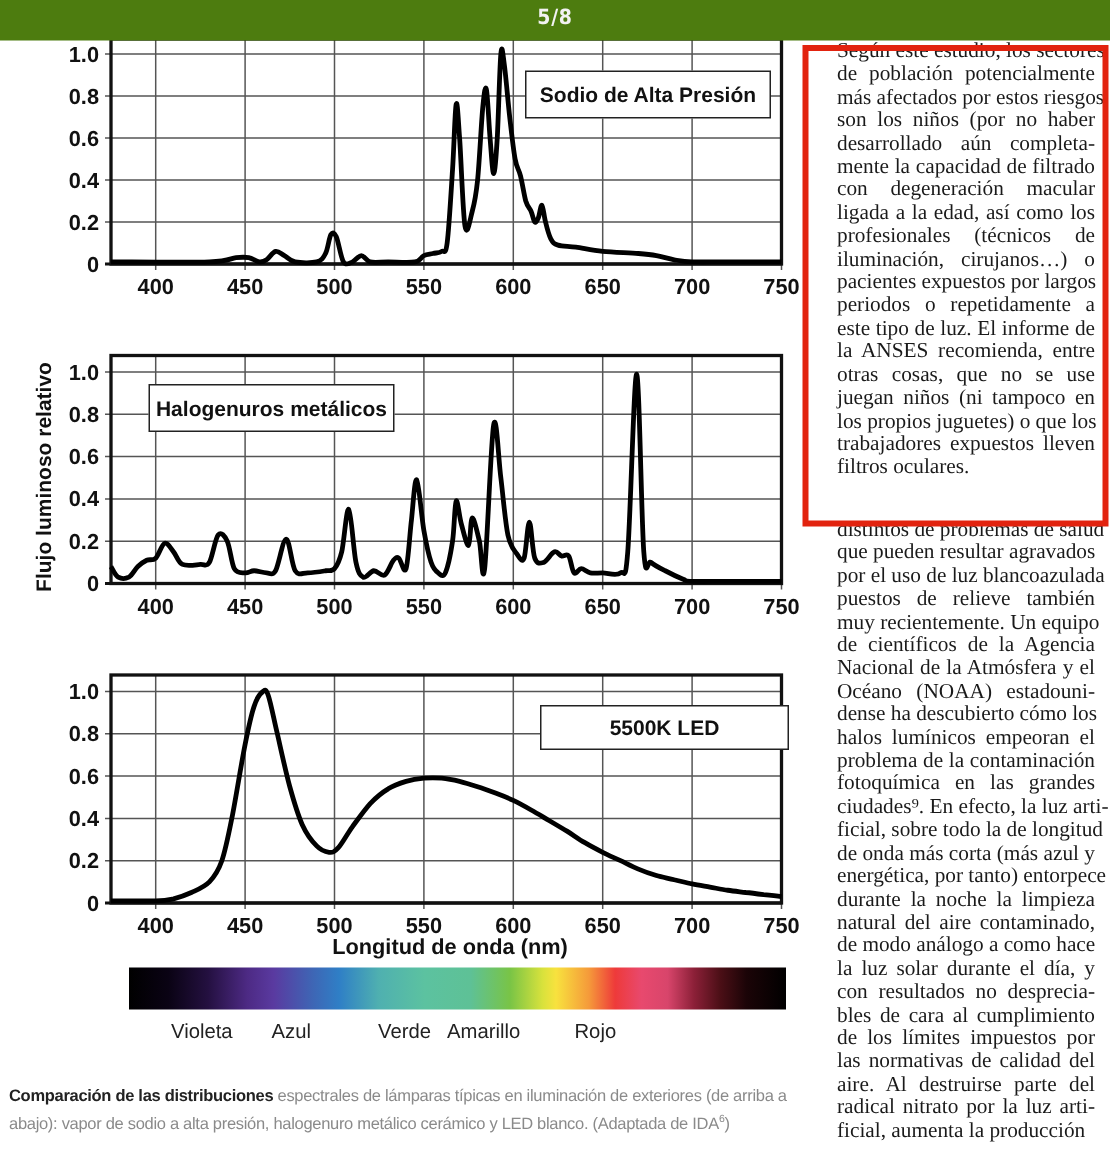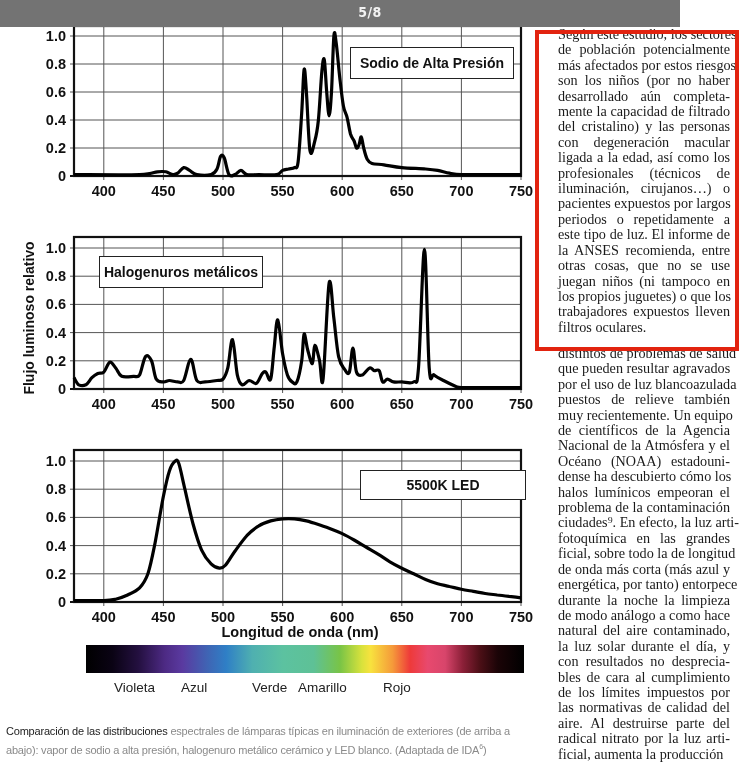--- a/index.html
+++ b/index.html
@@ -1,26 +1,26 @@
 <!DOCTYPE html>
 <html><head>
 <meta charset="utf-8">
 <style>
   html, body { margin:0; padding:0; }
   body { width:740px; height:770px; overflow:hidden; background:#ffffff; position:relative; font-family:"Liberation Sans", sans-serif; }
-  .topbar { position:absolute; left:0; top:0; width:680px; height:27px; background:#737373; z-index:5; }
+  .topbar { position:absolute; left:0; top:0; width:740px; height:27px; background:#4d7c0f; z-index:5; }
   .page-indicator { position:absolute; left:0; width:740px; top:4px; text-align:center; color:#f2f2f2; font-family:"DejaVu Sans Condensed","DejaVu Sans", sans-serif; font-size:14px; font-weight:bold; letter-spacing:0.5px; }
   #charts { position:absolute; left:0; top:0; }
   .ylabel { position:absolute; left:14px; top:318px; transform:translate(-50%,-50%) rotate(-90deg); transform-origin:center; font-weight:bold; font-size:14px; color:#111; white-space:nowrap; left:29px; }
   .xlabel { position:absolute; left:80px; width:440px; top:624px; text-align:center; font-weight:bold; font-size:14.5px; color:#111; }
   .spectrum { position:absolute; left:86px; top:645px; width:438px; height:28px;
     background:linear-gradient(to right,#000 0%,#0a0314 6%,#241040 12%,#4d2a84 18%,#5a3aa0 22%,#3e66b5 28%,#2f7fc6 32%,#4fb0b0 38%,#5cc2a0 45%,#5ec196 52%,#79c446 58%,#d9e23c 63%,#f8e23e 65%,#f59a3a 70%,#ee3a3a 74%,#e8496e 78%,#d8456b 82%,#8c2038 86%,#4b0f16 90%,#1b0407 94%,#000 100%); }
   .spec-label { position:absolute; top:680px; font-size:13.5px; color:#222; }
   .caption { position:absolute; left:6px; top:724px; width:530px; font-size:11px; line-height:15px; color:#8a8a8a; letter-spacing:-0.2px; }
-  .caption b { color:#222; font-weight:normal;text-align:right; }
+  .caption b { color:#222; font-weight:bold;text-align:right; }
   .col { position:absolute; left:558px; width:172px; font-family:"Liberation Serif", serif; font-size:14.2px; line-height:15.4px; color:#1a1a1a; text-align:justify; }
   .col .ln { display:block; text-align:justify; text-align-last:justify; white-space:nowrap; }
   .col .ln.last { text-align-last:left; }
   .hl-box { position:absolute; left:535px; top:30px; width:196px; height:313px; border:4px solid #e2230f; box-sizing:content-box; }
   .lg-box { position:absolute; background:#fff; border:1.5px solid #222; font-weight:bold; font-size:14px; color:#111; display:flex; align-items:center; justify-content:center;margin-left:12px; }
 </style>
 </head>
 <body>
 
 <div class="topbar">
@@ -145,21 +145,20 @@
 
 <div class="caption"><b>Comparación de las distribuciones</b><span> espectrales de lámparas típicas en iluminación de exteriores (de arriba a abajo): vapor de sodio a alta presión, halogenuro metálico cerámico y LED blanco. (Adaptada de IDA</span><sup style="font-size:7px">6</sup><span>)</span></div>
 
 <div class="col" id="col-hl" style="top:27px;">
     <span class="ln">Según este estudio, los sectores</span>
     <span class="ln">de población potencialmente</span>
     <span class="ln">más afectados por estos riesgos</span>
     <span class="ln">son los niños (por no haber</span>
     <span class="ln">desarrollado aún completa-</span>
     <span class="ln">mente la capacidad de filtrado</span>
-    <span class="ln">del cristalino) y las personas</span>
     <span class="ln">con degeneración macular</span>
     <span class="ln">ligada a la edad, así como los</span>
     <span class="ln">profesionales (técnicos de</span>
     <span class="ln">iluminación, cirujanos…) o</span>
     <span class="ln">pacientes expuestos por largos</span>
     <span class="ln">periodos o repetidamente a</span>
     <span class="ln">este tipo de luz. El informe de</span>
     <span class="ln">la ANSES recomienda, entre</span>
     <span class="ln">otras cosas, que no se use</span>
     <span class="ln">juegan niños (ni tampoco en</span>
@@ -172,28 +171,28 @@
     <span class="ln">que pueden resultar agravados</span>
     <span class="ln">por el uso de luz blancoazulada</span>
     <span class="ln">puestos de relieve también</span>
     <span class="ln">muy recientemente. Un equipo</span>
     <span class="ln">de científicos de la Agencia</span>
     <span class="ln">Nacional de la Atmósfera y el</span>
     <span class="ln">Océano (NOAA) estadouni-</span>
     <span class="ln">dense ha descubierto cómo los</span>
     <span class="ln">halos lumínicos empeoran el</span>
     <span class="ln">problema de la contaminación</span>
+    <span class="ln">fotoquímica en las grandes</span>
     <span class="ln">ciudades⁹. En efecto, la luz arti-</span>
-    <span class="ln">fotoquímica en las grandes</span>
     <span class="ln">ficial, sobre todo la de longitud</span>
     <span class="ln">de onda más corta (más azul y</span>
     <span class="ln">energética, por tanto) entorpece</span>
     <span class="ln">durante la noche la limpieza</span>
+    <span class="ln">natural del aire contaminado,</span>
     <span class="ln">de modo análogo a como hace</span>
-    <span class="ln">natural del aire contaminado,</span>
     <span class="ln">la luz solar durante el día, y</span>
     <span class="ln">con resultados no desprecia-</span>
     <span class="ln">bles de cara al cumplimiento</span>
     <span class="ln">de los límites impuestos por</span>
     <span class="ln">las normativas de calidad del</span>
     <span class="ln">aire. Al destruirse parte del</span>
     <span class="ln">radical nitrato por la luz arti-</span>
     <span class="ln last">ficial, aumenta la producción</span>
   </div>
 <div class="hl-box"></div>

